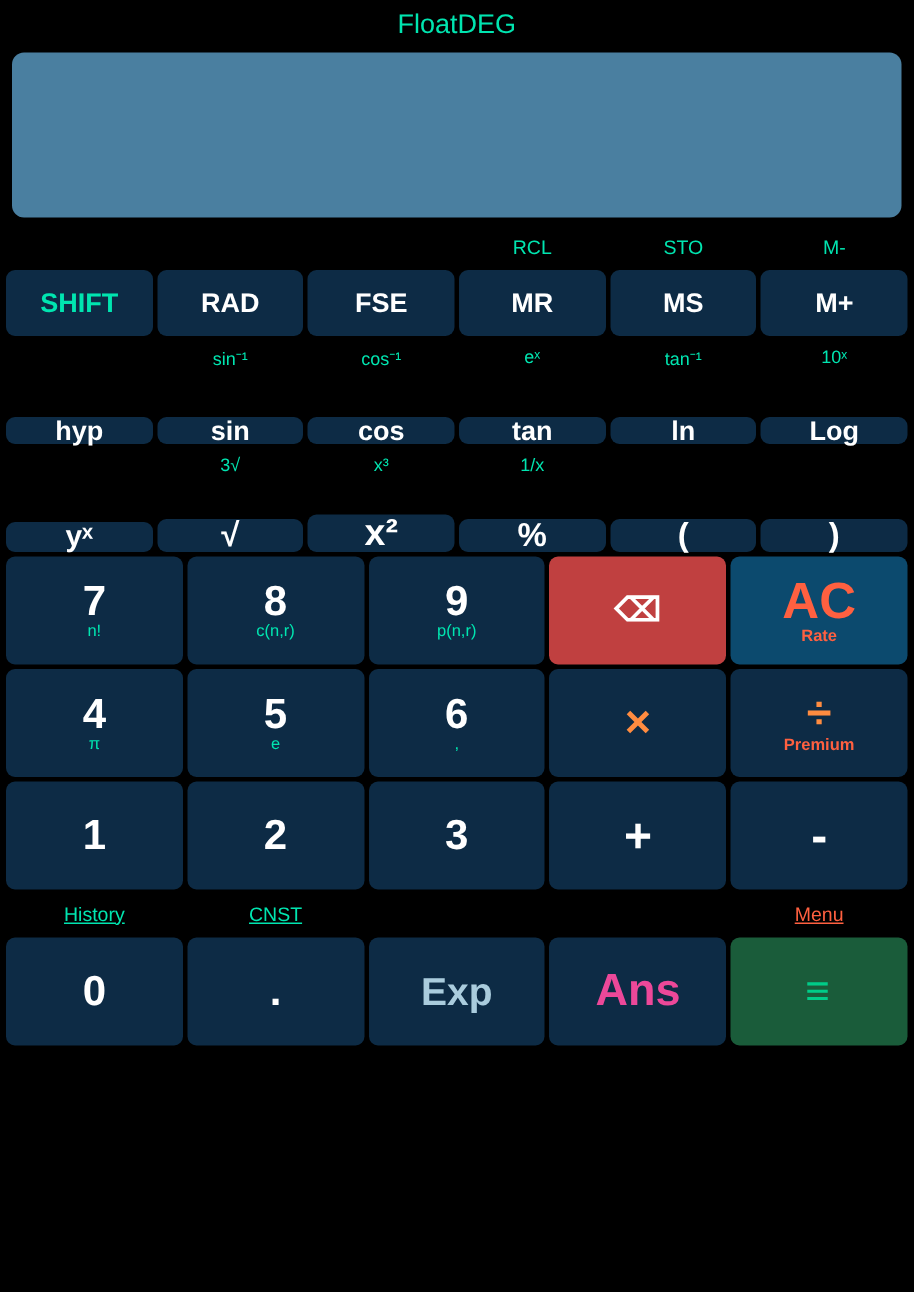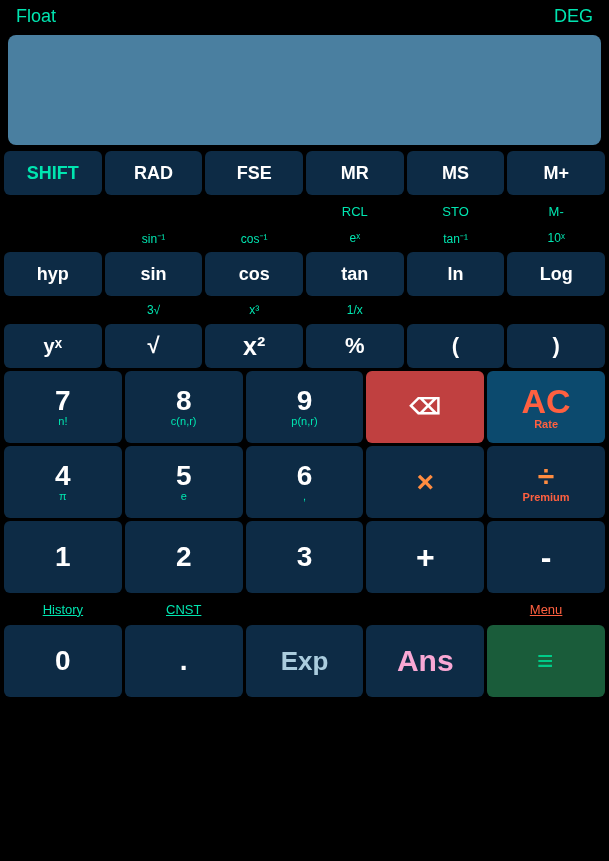--- a/index.html
+++ b/index.html
@@ -9,21 +9,21 @@
       height: 861px;
       font-family: Arial, sans-serif;
       overflow: hidden;
       display: flex;
       flex-direction: column;
     }
 
     
     .top-bar {
       display: flex;
-      justify-content: space-between;
+      justify-content: center;
       padding: 6px 16px 4px;
       background: #000;
     }
     .top-label {
       color: #00e5b0;
       font-size: 18px;
       font-weight: normal;
     }
 
     
@@ -125,20 +125,21 @@
       display: flex;
       align-items: center;
       justify-content: center;
       color: #00e5b0;
       font-size: 13px;
     }
 
     
     .row-trig {
       height: 44px;
+      align-items: flex-end;
     }
 
     
     .row-nums {
       height: 72px;
     }
 
     
     .btn-backspace {
       background: #c04040;
@@ -174,21 +175,21 @@
       background: #1a5c3a;
     }
     .btn-equals .btn-main-text {
       color: #00cc88;
       font-size: 28px;
       letter-spacing: 2px;
     }
 
     
     .btn-ans .btn-main-text {
-      color: #f9a8d4;
+      color: #ec4899;
       font-size: 30px;
     }
 
     
     .btn-exp .btn-main-text {
       color: #aaccdd;
       font-size: 26px;
     }
 
     
@@ -249,50 +250,50 @@
   <span class="top-label">Float</span>
   <span class="top-label">DEG</span>
 </div>
 
 <div class="display">
   <span class="display-value"></span>
 </div>
 
 <div class="calc-body">
 
-  <div class="row row-shift">
-    <button class="btn btn-shift">
-      <span class="btn-main-text">SHIFT</span>
-    </button>
-    <button class="btn btn-rad">
-      <span class="btn-main-text">RAD</span>
-    </button>
-    <button class="btn btn-fse">
-      <span class="btn-main-text">FSE</span>
-    </button>
-    <button class="btn btn-mr">
-      <span class="btn-main-text">MR</span>
-    </button>
-    <button class="btn btn-ms">
-      <span class="btn-main-text">MS</span>
-    </button>
-    <button class="btn btn-mplus">
-      <span class="btn-main-text">M+</span>
-    </button>
-  </div>
-
   <div class="row row-mem">
     <div class="mem-spacer"></div>
     <div class="mem-spacer"></div>
     <div class="mem-spacer"></div>
     <div class="mem-label">RCL</div>
     <div class="mem-label">STO</div>
     <div class="mem-label">M-</div>
   </div>
 
+  <div class="row row-shift">
+    <button class="btn btn-shift">
+      <span class="btn-main-text">SHIFT</span>
+    </button>
+    <button class="btn btn-rad">
+      <span class="btn-main-text">RAD</span>
+    </button>
+    <button class="btn btn-fse">
+      <span class="btn-main-text">FSE</span>
+    </button>
+    <button class="btn btn-mr">
+      <span class="btn-main-text">MR</span>
+    </button>
+    <button class="btn btn-ms">
+      <span class="btn-main-text">MS</span>
+    </button>
+    <button class="btn btn-mplus">
+      <span class="btn-main-text">M+</span>
+    </button>
+  </div>
+
   <div class="row-sub">
     <div class="sub-cell-empty"></div>
     <div class="sub-cell">sin⁻¹</div>
     <div class="sub-cell">cos⁻¹</div>
     <div class="sub-cell">eˣ</div>
     <div class="sub-cell">tan⁻¹</div>
     <div class="sub-cell">10ˣ</div>
   </div>
 
   <div class="row row-trig">

